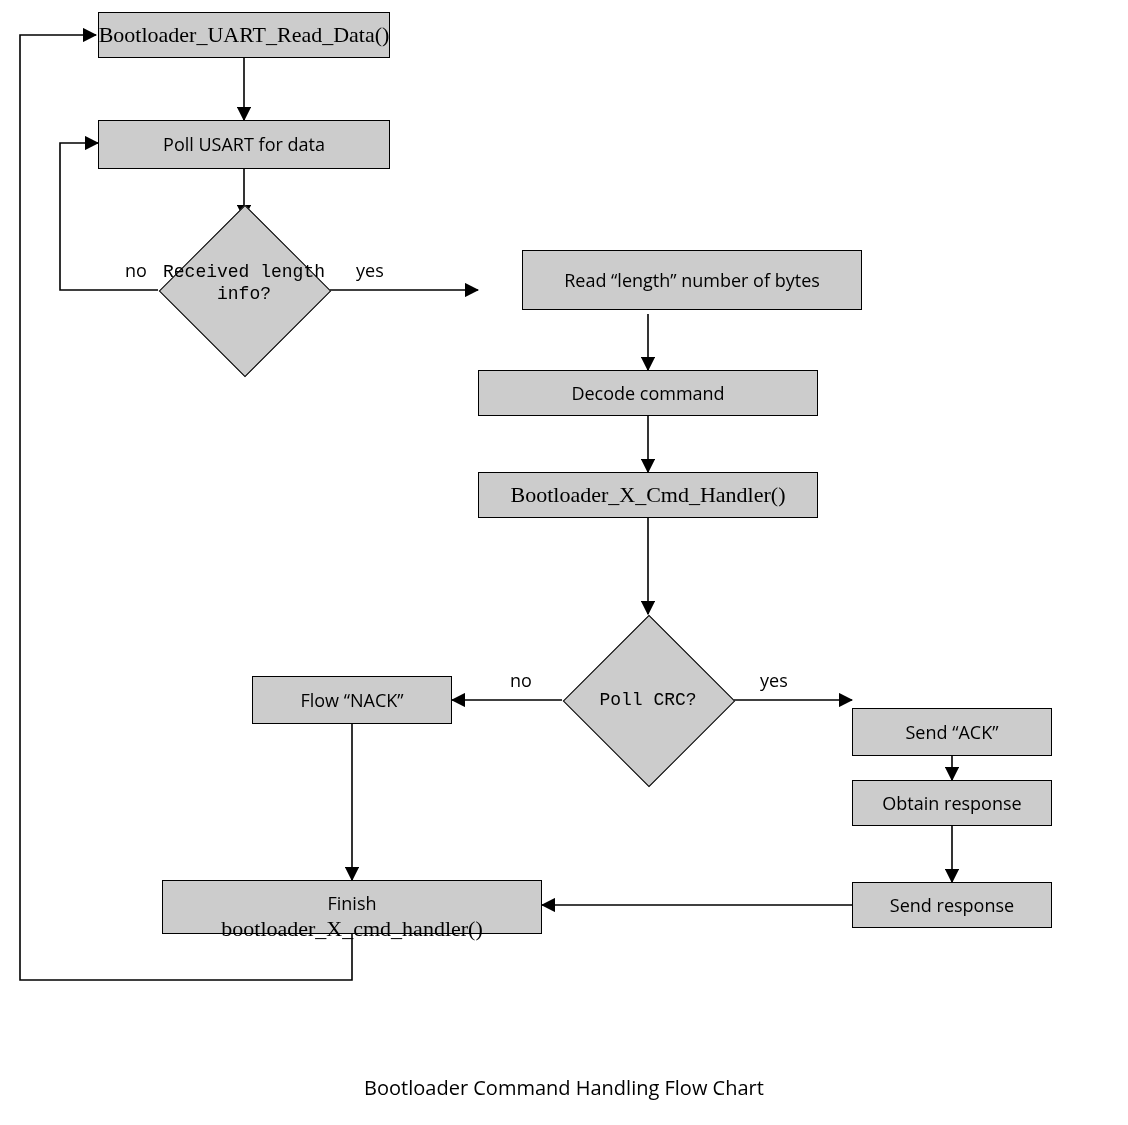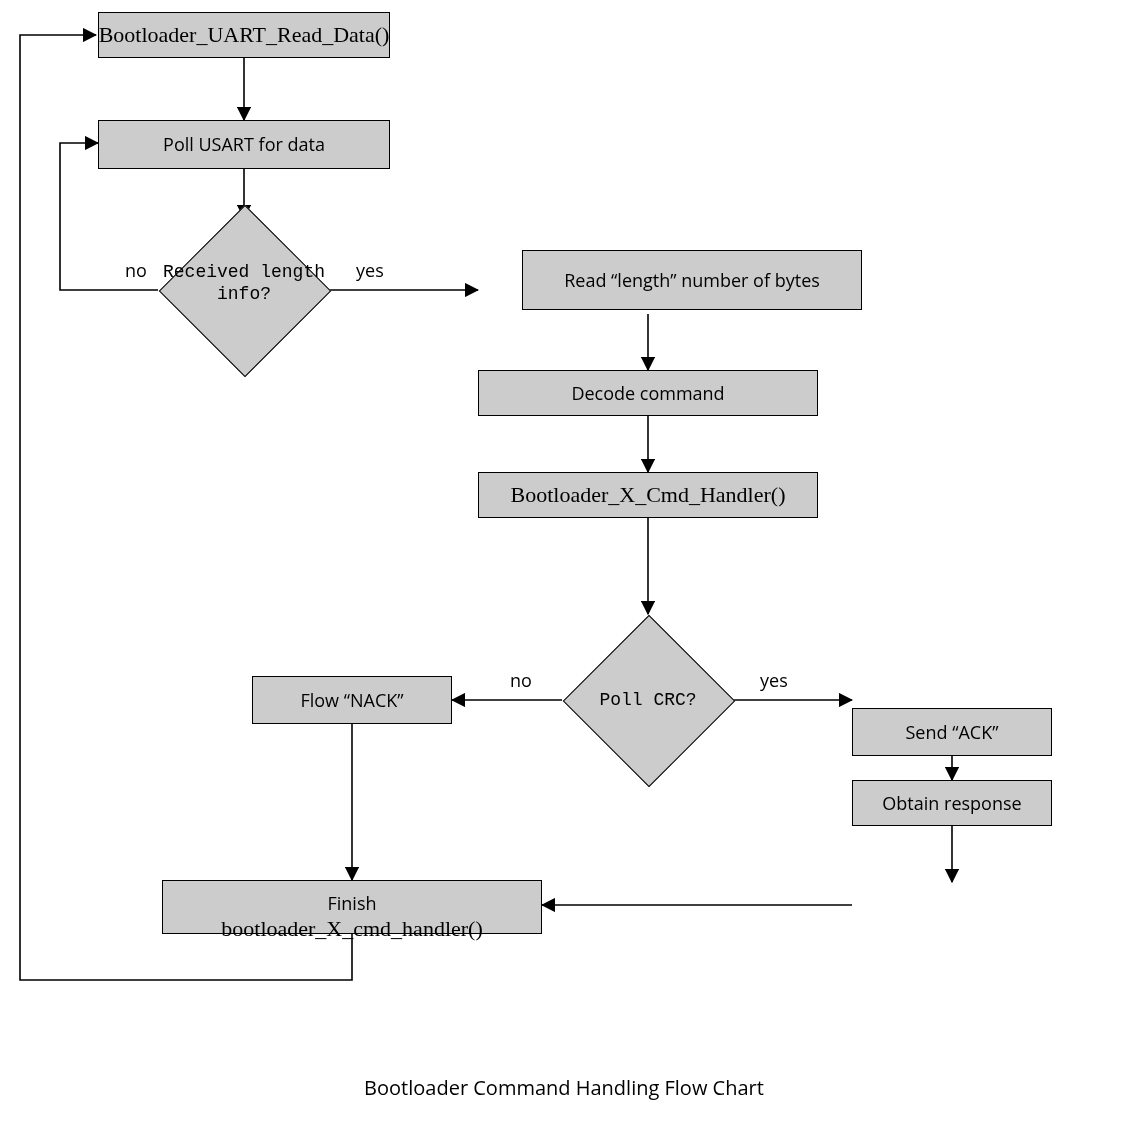--- a/index.html
+++ b/index.html
@@ -126,20 +126,21 @@
     <div class="shape"></div>
     <div class="label" style="top:50px;">Poll CRC?</div>
   </div>
 
   <div class="box" style="left:252px; top:676px; width:200px; height:48px;">Flow “NACK”</div>
 
   <div class="box" style="left:852px; top:676px; width:200px; height:48px;margin-top:32px;">Send “ACK”</div>
 
   <div class="box" style="left:852px; top:780px; width:200px; height:46px;">Obtain response</div>
 
+  <div class="box" style="left:852px; top:882px; width:200px; height:46px;">Send response</div>
 
   <div class="box" style="left:162px; top:880px; width:380px; height:54px; display:block; text-align:center; padding-top:11px;">
     <div>Finish</div>
     <div class="mono">bootloader_X_cmd_handler()</div>
   </div>
 
   <span class="edge-label" style="left:125px; top:258px;">no</span>
   <span class="edge-label" style="left:356px; top:258px;">yes</span>
   <span class="edge-label" style="left:510px; top:668px;">no</span>
   <span class="edge-label" style="left:760px; top:668px;">yes</span>

